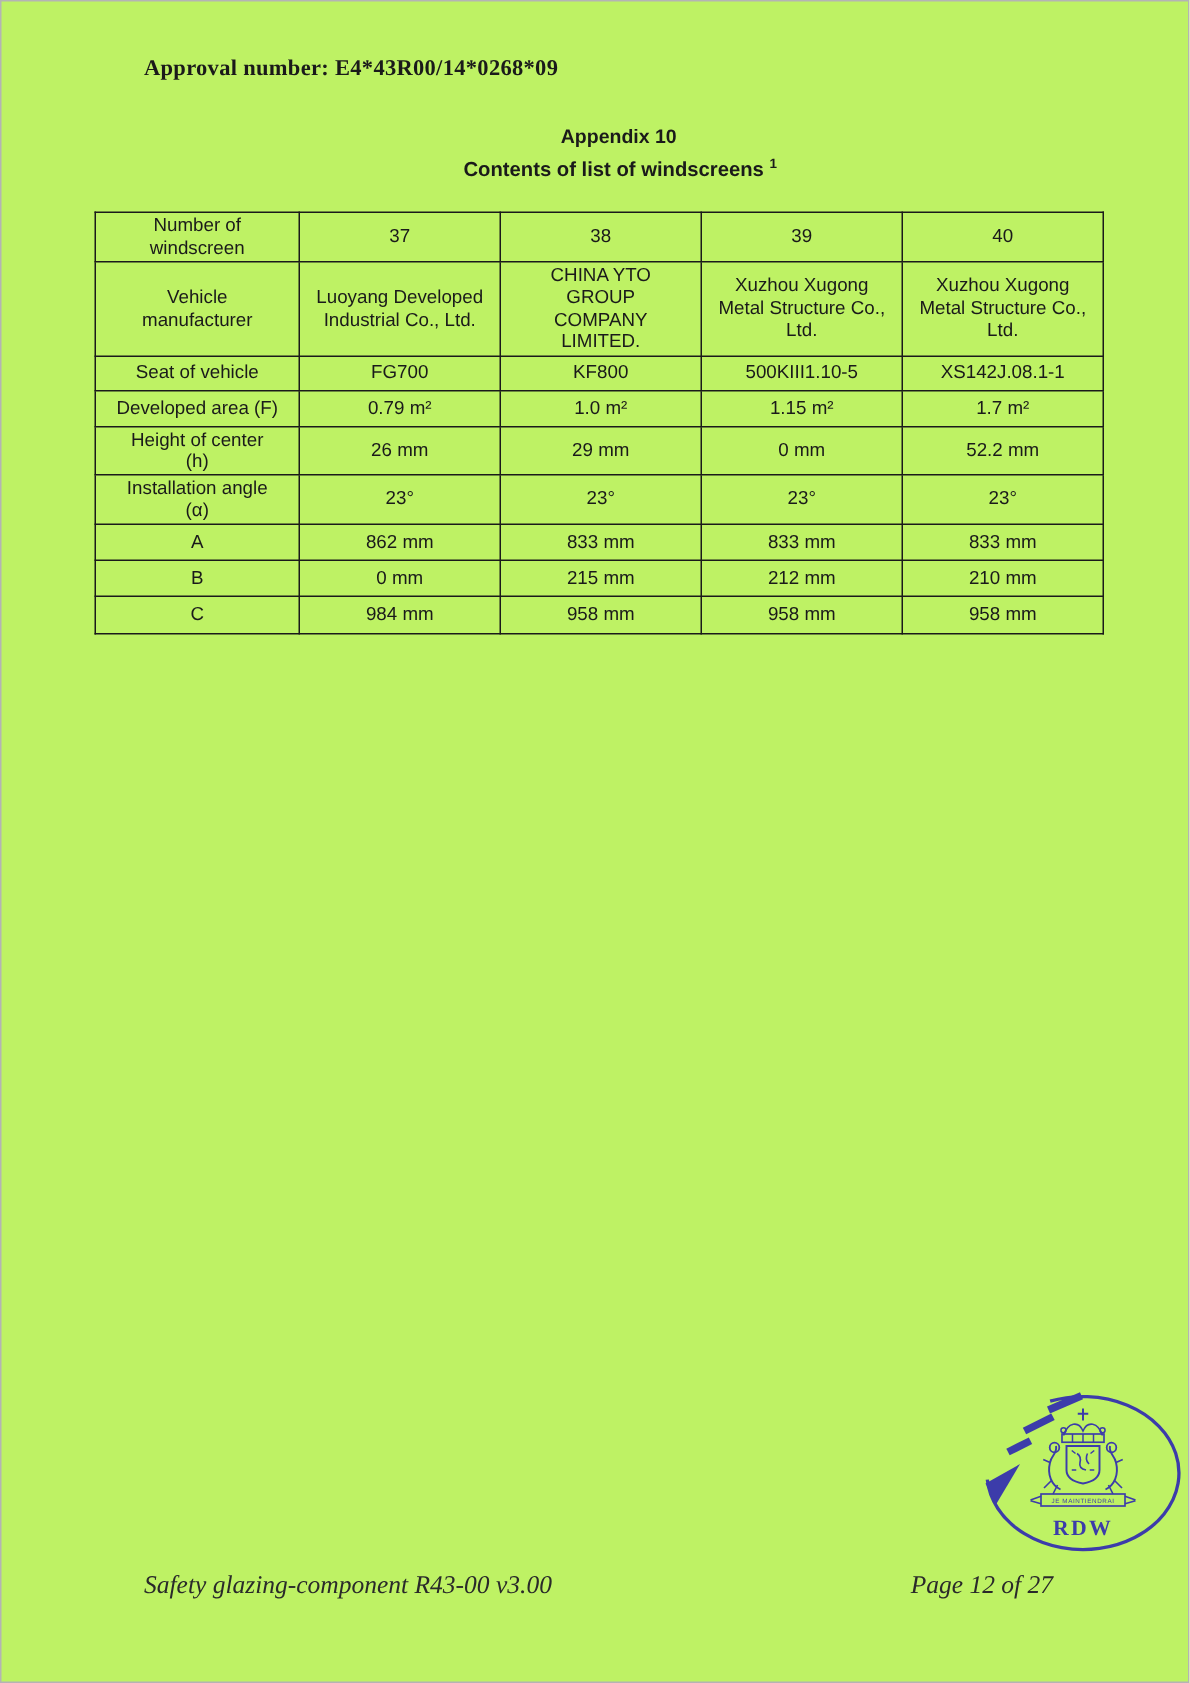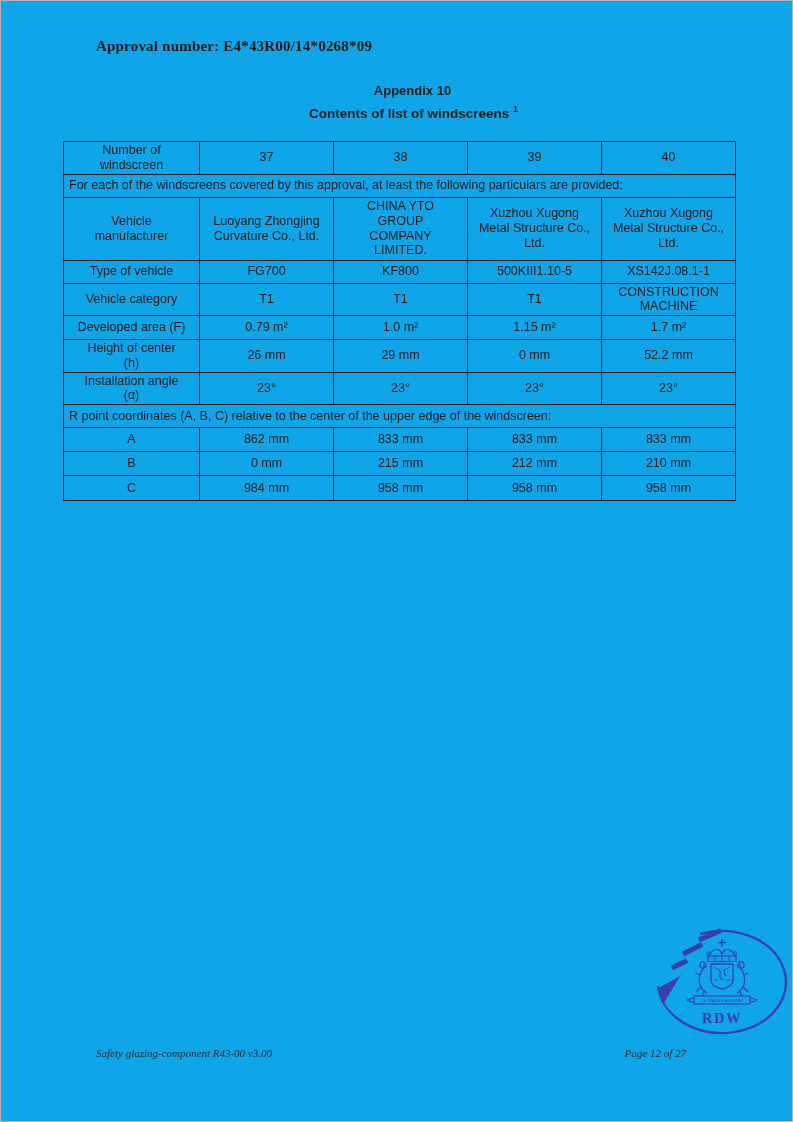--- a/index.html
+++ b/index.html
@@ -1,19 +1,19 @@
 <!DOCTYPE html>
 <html><head>
 <meta charset="utf-8">
 <style>
   html,body{margin:0;padding:0;background:#ffffff;}
   .page{
     position:relative;
     width:793px;height:1122px;
-    background:#0ea5e9;
+    background:#bef264;
     border:1px solid #b4b4b4;
     box-sizing:border-box;
     font-family:"Liberation Sans", sans-serif;
     color:#1a1a1a;
     overflow:hidden;
   }
   .approval{
     position:absolute;left:95px;top:37px;
     font-family:"Liberation Serif", serif;
     font-weight:bold;font-size:15px;letter-spacing:.2px;
@@ -42,24 +42,24 @@
   table.main td.span-note{text-align:left;padding-left:5px;}
   col.c0{width:136px;}
   col.cn{width:134px;}
   tr.h23{height:23px;}tr.h24{height:24px;}tr.h25{height:25px;}
   tr.h30{height:30px;}tr.h31{height:31px;}tr.h32{height:32px;}
   tr.h63{height:63px;}
   .w95{display:inline-block;max-width:95px;}
   .w120{display:inline-block;max-width:122px;}
   .w70{display:inline-block;max-width:72px;text-align:center;}
   .footer{
-    position:absolute;left:95px;right:106px;top:1046px;
+    position:absolute;left:95px;right:90px;top:1046px;
     display:flex;justify-content:space-between;
     font-family:"Liberation Serif", serif;
-    font-style:italic;font-size:11px;color:#2a2a2a;
+    font-style:italic;font-size:17px;color:#2a2a2a;
   }
   .stamp{position:absolute;left:654px;top:926px;}
 </style>
 </head>
 <body>
 
 <div class="page">
 
   <div class="approval">
     <span>Approval number:</span>
@@ -78,43 +78,33 @@
         <col class="cn">
     </colgroup>
     <tbody>
         <tr class="h32">
       <td><span class="w95">Number of windscreen</span></td>
       <td>37</td>
       <td>38</td>
       <td>39</td>
       <td>40</td>
     </tr>
-    <tr class="h23">
-      <td class="span-note" colspan="5">For each of the windscreens covered by this approval, at least the following particulars are provided:</td>
-    </tr>
     <tr class="h63">
       <td><span class="w95">Vehicle manufacturer</span></td>
-      <td><span class="w120">Luoyang Zhongjing Curvature Co., Ltd.</span></td>
+      <td><span class="w120">Luoyang Developed Industrial Co., Ltd.</span></td>
       <td><span class="w70">CHINA YTO GROUP COMPANY LIMITED.</span></td>
       <td><span class="w120">Xuzhou Xugong Metal Structure Co., Ltd.</span></td>
       <td><span class="w120">Xuzhou Xugong Metal Structure Co., Ltd.</span></td>
     </tr>
     <tr class="h23">
-      <td>Type of vehicle</td>
+      <td>Seat of vehicle</td>
       <td>FG700</td>
       <td>KF800</td>
       <td>500KIII1.10-5</td>
       <td>XS142J.08.1-1</td>
-    </tr>
-    <tr class="h30">
-      <td>Vehicle category</td>
-      <td>T1</td>
-      <td>T1</td>
-      <td>T1</td>
-      <td>CONSTRUCTION MACHINE</td>
     </tr>
     <tr class="h24">
       <td>Developed area (F)</td>
       <td>0.79 m²</td>
       <td>1.0 m²</td>
       <td>1.15 m²</td>
       <td>1.7 m²</td>
     </tr>
     <tr class="h31">
       <td><span class="w95">Height of center (h)</span></td>
@@ -122,23 +112,20 @@
       <td>29 mm</td>
       <td>0 mm</td>
       <td>52.2 mm</td>
     </tr>
     <tr class="h31">
       <td><span class="w95">Installation angle (α)</span></td>
       <td>23°</td>
       <td>23°</td>
       <td>23°</td>
       <td>23°</td>
-    </tr>
-    <tr class="h23">
-      <td class="span-note" colspan="5">R point coordinates (A, B, C) relative to the center of the upper edge of the windscreen:</td>
     </tr>
     <tr class="h24">
       <td>A</td>
       <td>862 mm</td>
       <td>833 mm</td>
       <td>833 mm</td>
       <td>833 mm</td>
     </tr>
     <tr class="h24">
       <td>B</td>

